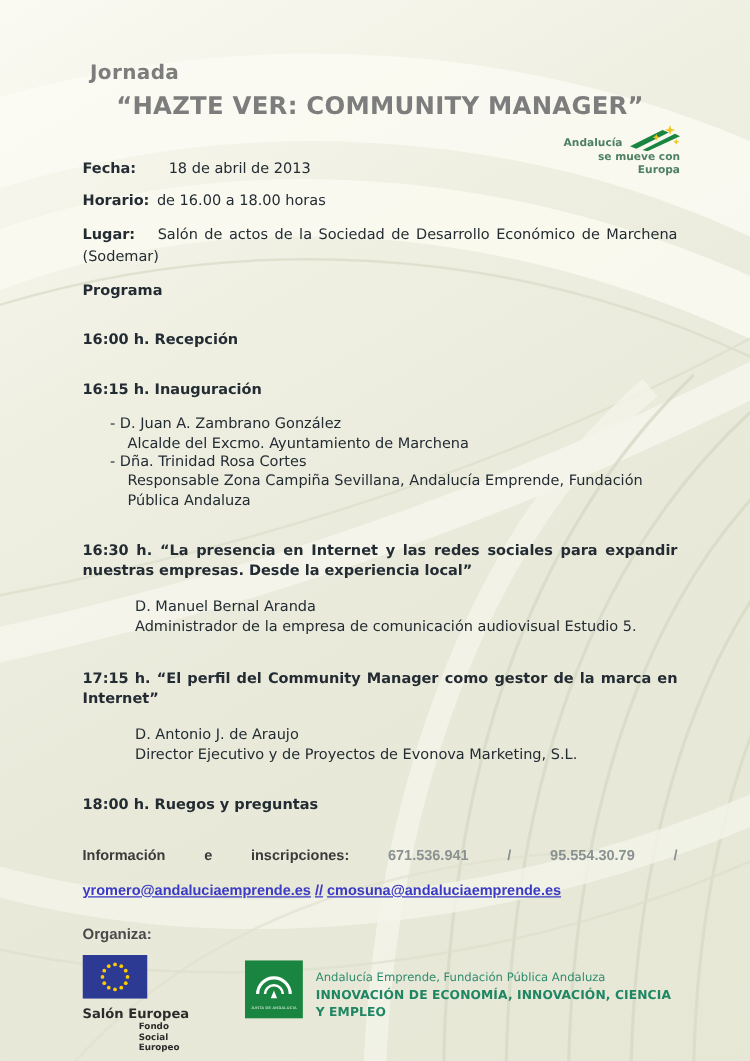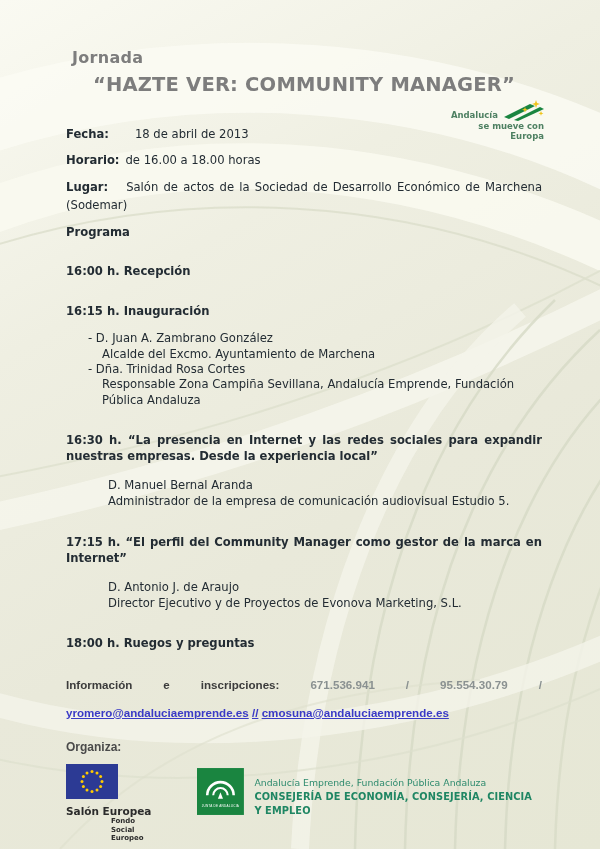--- a/index.html
+++ b/index.html
@@ -168,19 +168,19 @@
       <div class="junta-block">
         <svg width="55" height="55" viewBox="0 0 55 55">
           <rect width="55" height="55" fill="#1a8540"></rect>
           <path d="M12 32 A15.5 15.5 0 0 1 43 32" stroke="#ffffff" stroke-width="3" fill="none"></path>
           <path d="M19 32 A8.5 8.5 0 0 1 36 32" stroke="#ffffff" stroke-width="2.4" fill="none"></path>
           <polygon points="24.5,36 30.5,36 27.5,28.5" fill="#ffffff"></polygon>
           <text x="27.5" y="46" text-anchor="middle" font-size="3.6" letter-spacing="0.3" fill="#ffffff" font-family="Liberation Sans, sans-serif">JUNTA DE ANDALUCIA</text>
         </svg>
         <div class="junta-txt">
           <div class="j1">Andalucía Emprende, Fundación Pública Andaluza</div>
-          <div class="j2">CONSEJERÍA DE ECONOMÍA, CONSEJERÍA, CIENCIA Y EMPLEO</div>
+          <div class="j2">INNOVACIÓN DE ECONOMÍA, INNOVACIÓN, CIENCIA Y EMPLEO</div>
         </div>
       </div>
     </div>
 
   </div>
 </div>
 
 </body></html>

